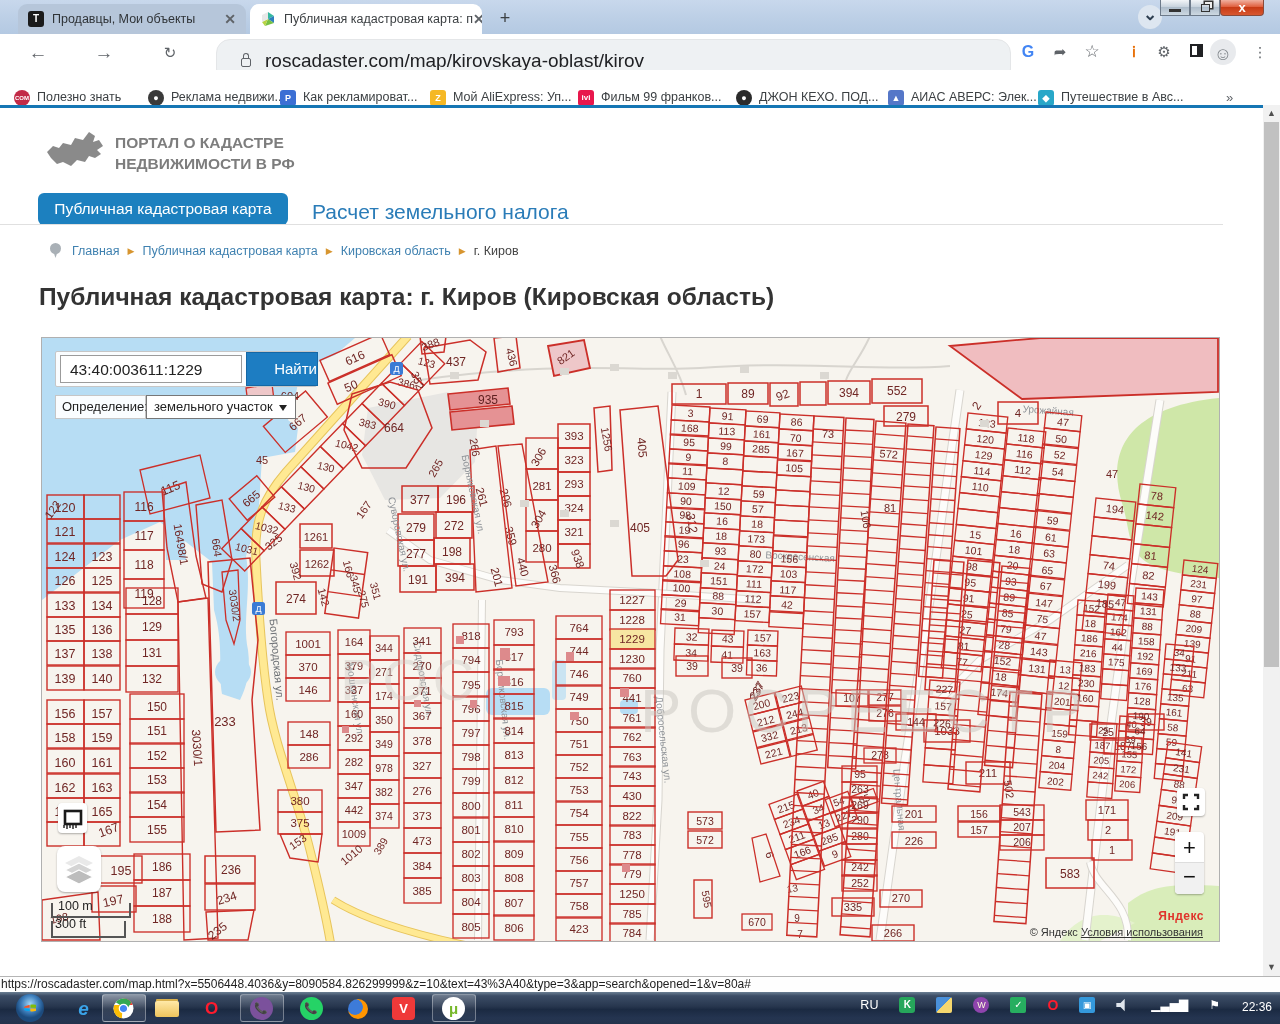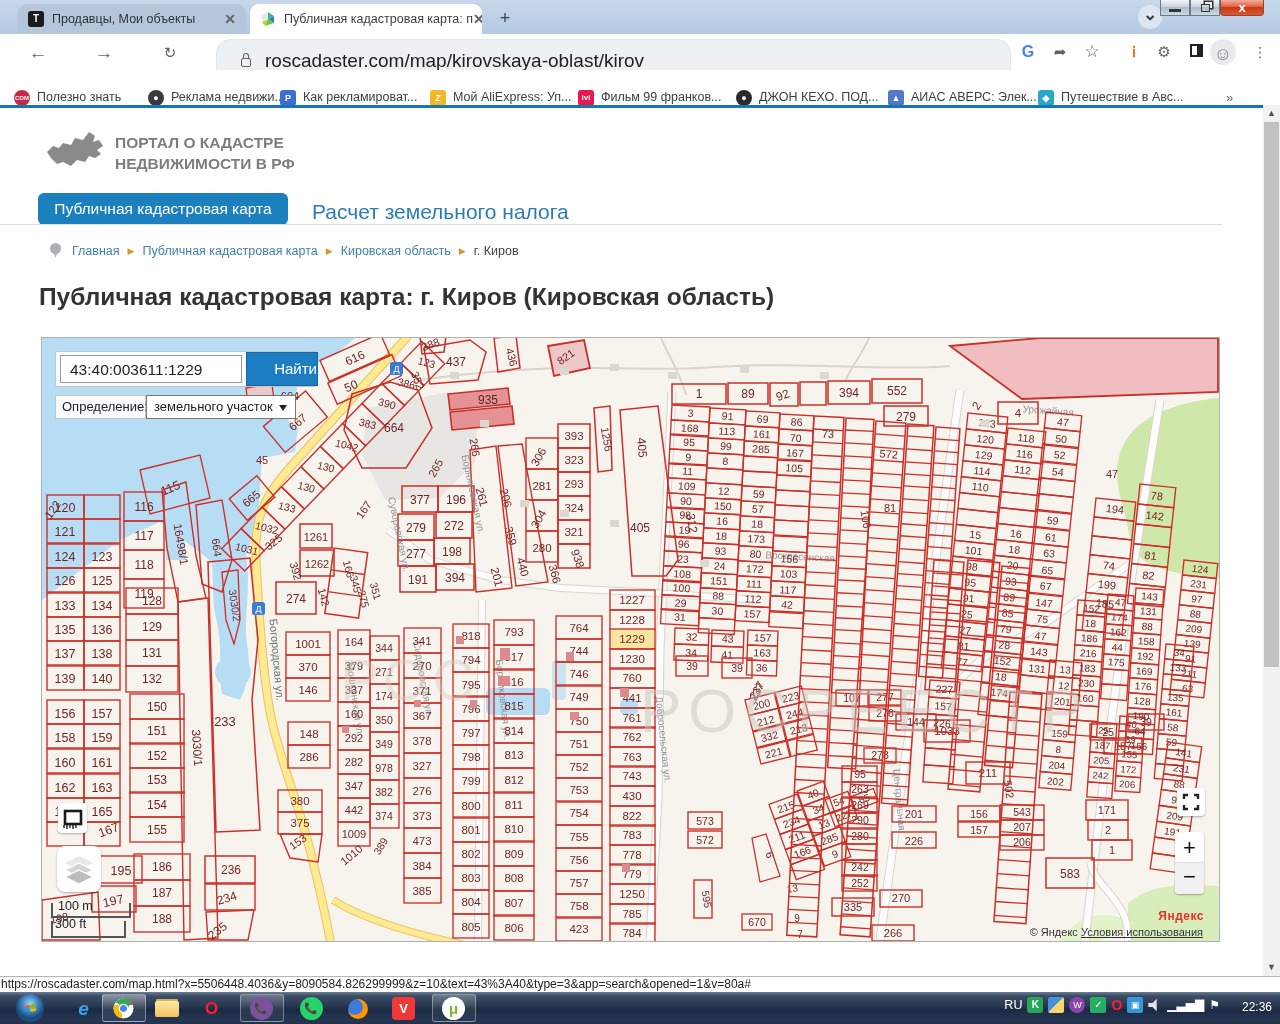--- a/index.html
+++ b/index.html
@@ -50,21 +50,21 @@
 #ycopy u{text-decoration:underline}
 
 #sbar{left:1263px;top:105px;width:17px;height:871px;background:#f1f1f1}
 #sbar .arr{position:absolute;left:0;width:17px;height:17px;color:#505050;font-size:9px;text-align:center;line-height:17px}
 #sthumb{position:absolute;left:1px;top:17px;width:15px;height:545px;background:#c1c1c1}
 
 #status{left:0;top:976px;width:1280px;height:16px;background:#fefefe;border-top:1px solid #b5b5b5;font-size:12px;color:#222;padding-left:1px;line-height:15px}
 #taskbar{left:0;top:992px;width:1280px;height:32px;background:linear-gradient(180deg,#6b7f93 0%,#3c4d66 12%,#27364e 45%,#1b2a42 55%,#243450 80%,#37496125 100%),linear-gradient(180deg,#3a4a62,#1f2e47)}
 .tico{position:absolute;top:997px;width:23px;height:23px;border-radius:4px;font-size:15px;text-align:center;line-height:23px;color:#fff}
 .tbox{position:absolute;top:994px;width:44px;height:28px;border:1px solid rgba(255,255,255,.35);border-radius:3px;background:linear-gradient(180deg,rgba(255,255,255,.25),rgba(255,255,255,.08) 50%,rgba(255,255,255,.02))}
-#tray{position:absolute;right:60px;top:997px;display:flex;gap:5px;align-items:center;color:#fff;font-size:12px}
+#tray{position:absolute;right:60px;top:997px;display:flex;gap:21px;align-items:center;color:#fff;font-size:12px}
 #clock{position:absolute;right:8px;top:1000px;color:#fff;font-size:12px}
 </style></head><body>
 
 <div class="abs" id="titlebar"></div>
 <div class="abs" id="tabchev">⌄</div>
 <div class="abs" id="winbtns">
   <div class="wb">
       <span style="display:block;width:12px;height:3px;background:#333;margin-top:6px"></span>
     </div>
   <div class="wb">

